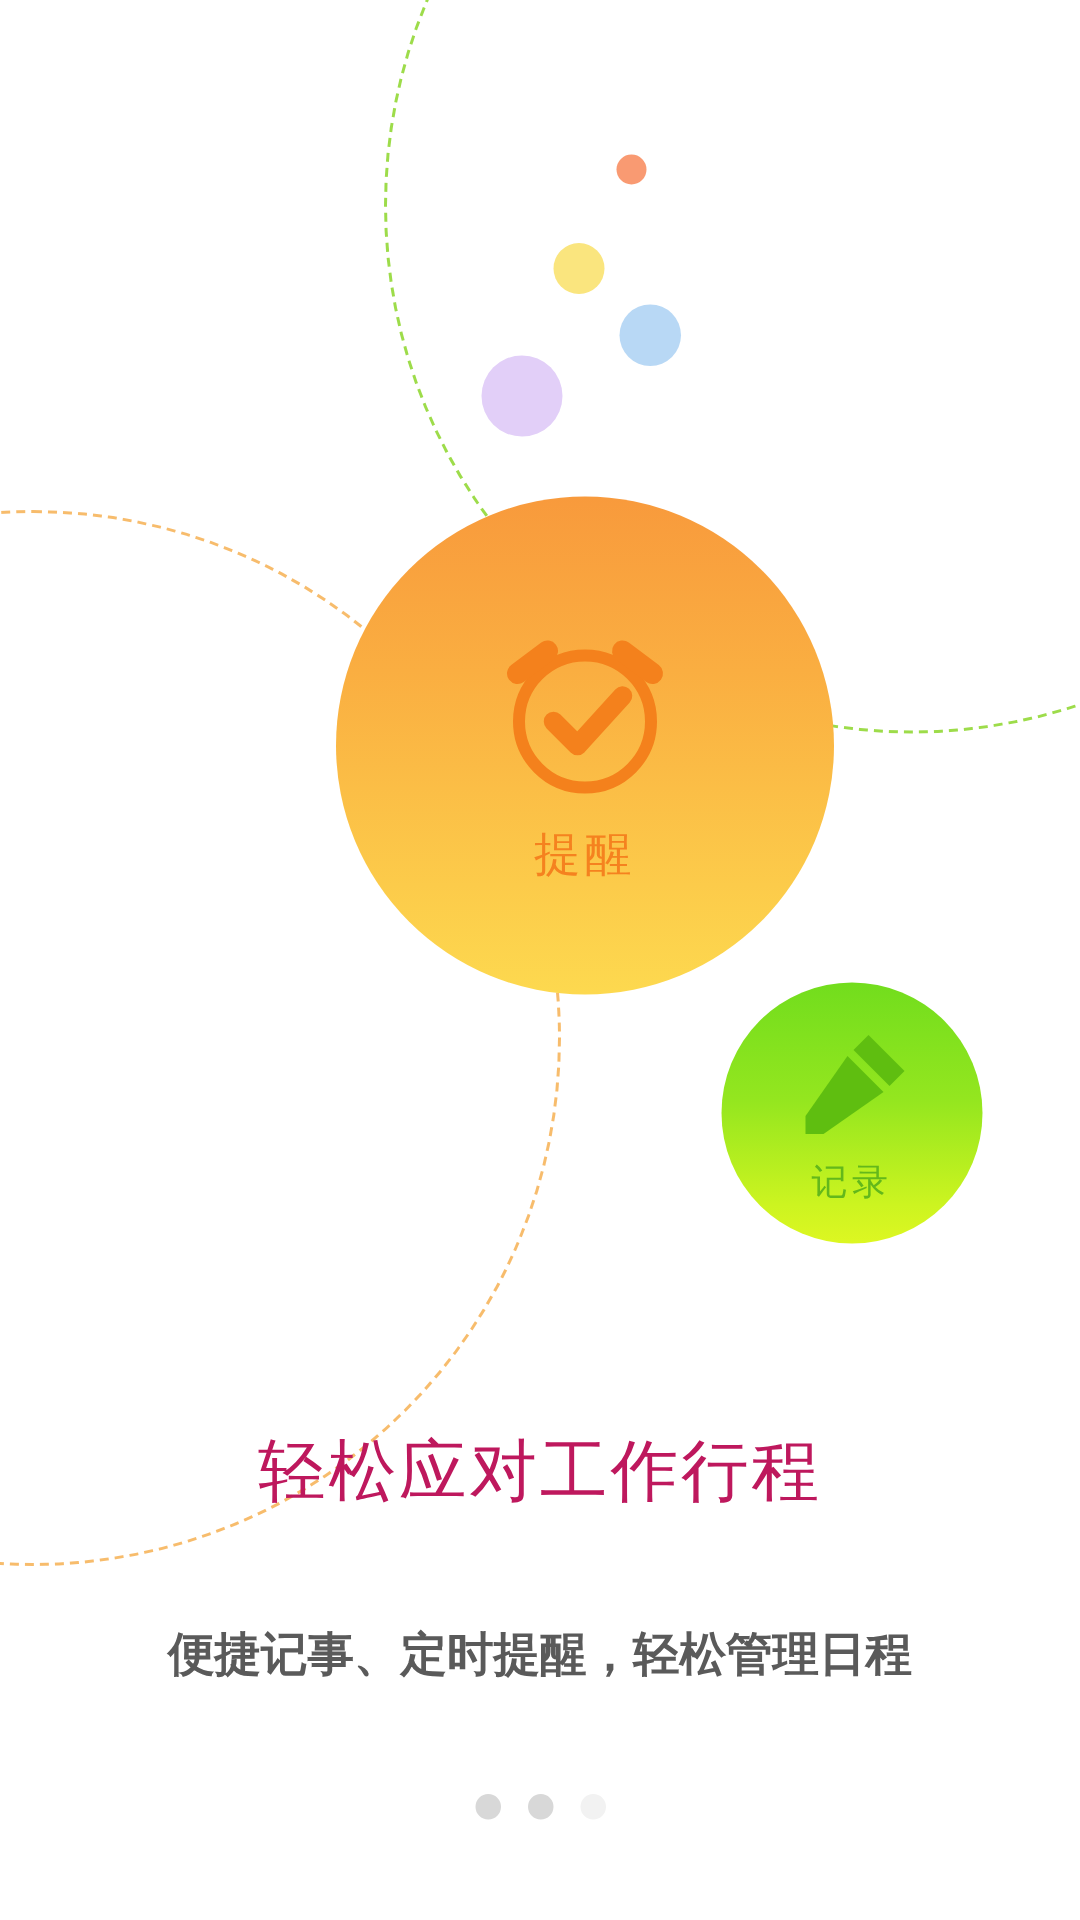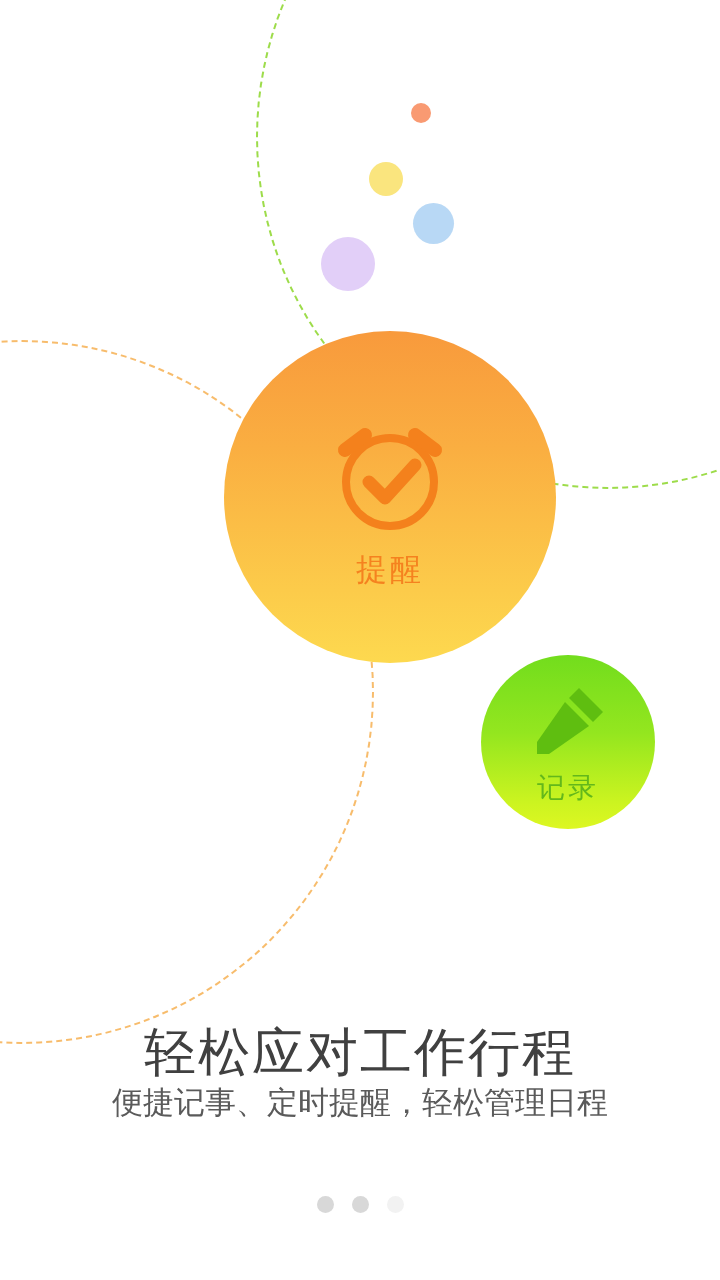--- a/index.html
+++ b/index.html
@@ -94,46 +94,47 @@
   .circle-schedule .circle-icon { margin-bottom: 10px; }
   .circle-record   .circle-icon { margin-bottom: 6px;  }
 
   .circle-label {
     letter-spacing: 3px;
     line-height: 1;
     white-space: nowrap;
   }
   .label-reminder { font-size: 31px; color: #F5821F; }
   .label-schedule { font-size: 25px; color: #1667E0; }
-  .label-record   { font-size: 28px; color: #63B81B; }
+  .label-record   { font-size: 24px; color: #63B81B; }
 
   
   .headline {
     position: absolute;
     left: 0;
     right: 0;
-    top: 1024px;
+    top: 956px;
     text-align: center;
-    font-size: 52px;
-    color: #404040;
+    font-size: 45px;
+    color: #be185d;
     letter-spacing: 2px;
     line-height: 1.1;
     white-space: nowrap;
   }
   .subline {
     position: absolute;
     left: 0;
     right: 0;
     top: 1085px;
     text-align: center;
     font-size: 31px;
     color: #5A5A5A;
     letter-spacing: 0px;
     line-height: 1.15;
     white-space: nowrap;
+    font-weight: bold;
   }
 
   
   .dots {
     position: absolute;
     left: 0;
     right: 0;
     top: 1196px;
     display: flex;
     justify-content: center;

